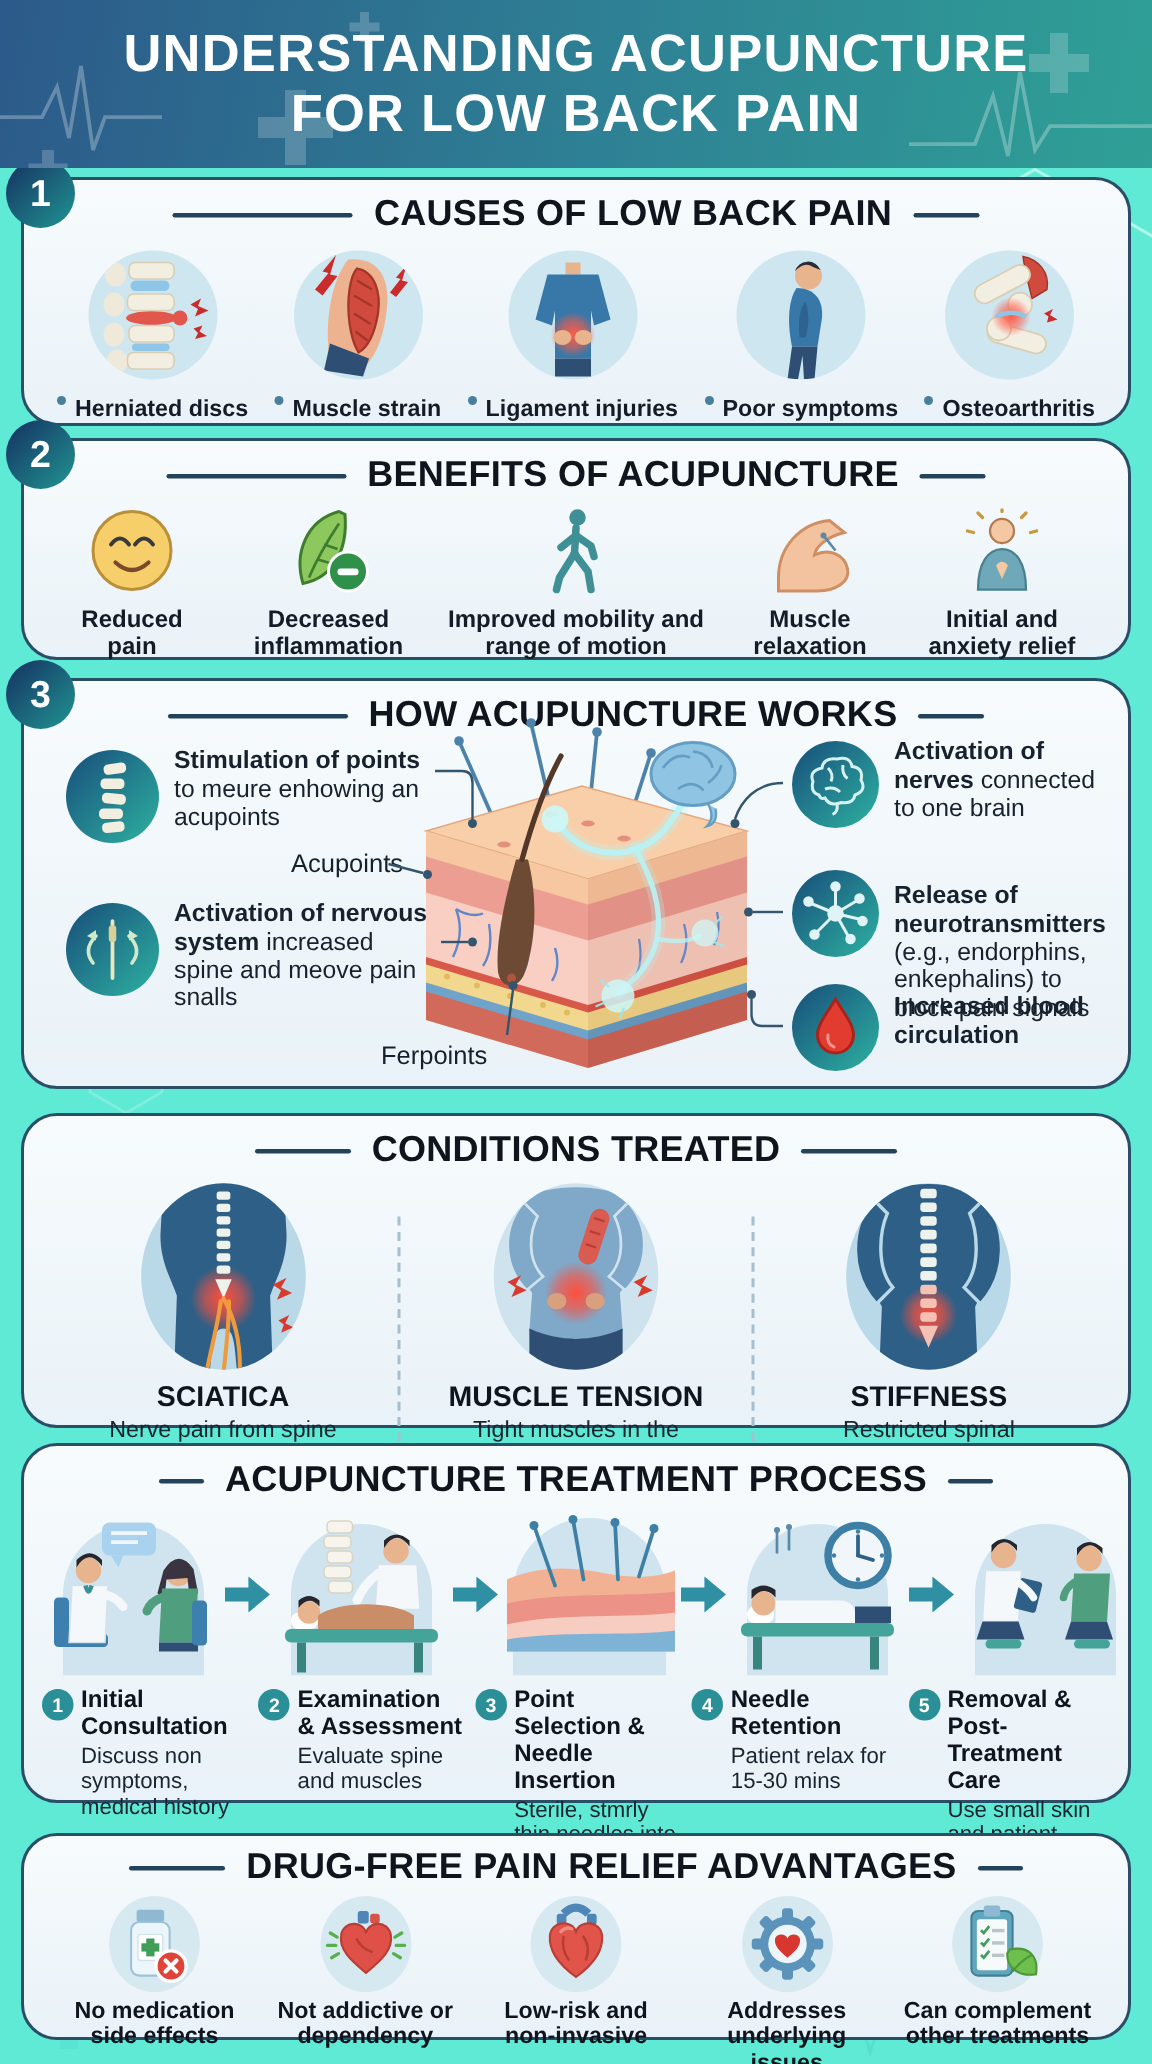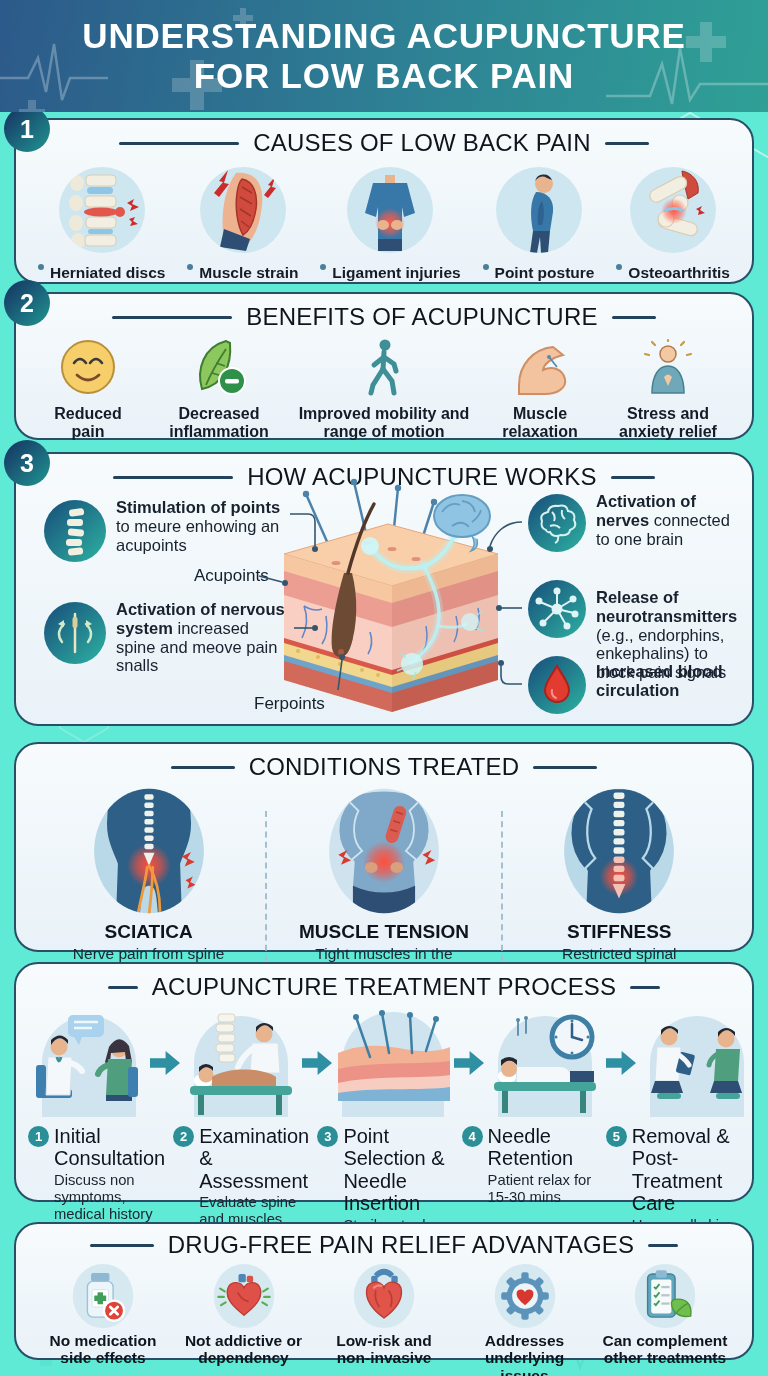--- a/index.html
+++ b/index.html
@@ -14,21 +14,21 @@
   .hdr-deco { position:absolute; inset:0; pointer-events:none; }
 
   
   .card { position:absolute; left:14px; width:740px;
     background:linear-gradient(180deg,#f7fbfd 0%,#e9f2f8 100%);
     border:2px solid #2b4e68; border-radius:24px; z-index:2; }
   .badge { position:absolute; left:-12px; top:-14px; width:46px; height:46px; border-radius:50%;
     background:linear-gradient(135deg,#173f68 15%,#1f8b8d 90%);
     color:#fff; font-size:25px; font-weight:800; display:flex; align-items:center; justify-content:center; z-index:4; }
   .sec-title { display:flex; align-items:center; justify-content:center; gap:14px; margin-top:9px;
-    font-weight:400; font-size:24px; letter-spacing:0.2px; color:#10151d;text-align:center; }
+    font-weight:700; font-size:24px; letter-spacing:0.2px; color:#10151d;text-align:center; }
   .sec-title .line { height:3px; background:#23425c; border-radius:2px; }
   .lw-l { width:120px; } .lw-r { width:44px; } .lw-m { width:64px; } .lw-s { width:30px; }
 
   
   .row5 { display:flex; justify-content:space-between; padding:10px 22px 0 22px; }
   .col { display:flex; flex-direction:column; align-items:center; }
   .cause-circle { width:86px; height:86px; border-radius:50%; background:#cde6f0; overflow:hidden; }
   .cause-cap { margin-top:11px; font-size:15.5px; font-weight:700; color:#131c27; white-space:nowrap; display:flex; align-items:flex-start; }
   .dot { width:6px; height:6px; border-radius:50%; background:#4a7f9b; margin-right:6px; flex:0 0 auto; }
   .ben-cap { margin-top:8px; font-size:16px; font-weight:700; color:#131c27; text-align:center; line-height:1.15; }
@@ -49,21 +49,21 @@
 
   
   .proc-tiles { display:flex; align-items:center; justify-content:space-between; padding:8px 12px 0 12px; }
   .tile { width:122px; height:108px; }
   .proc-arrow { width:30px; height:26px; background:#2f8fa3;
     clip-path:polygon(0 32%,52% 32%,52% 4%,100% 50%,52% 96%,52% 68%,0 68%); flex:0 0 auto; }
   .proc-caps { display:grid; grid-template-columns:repeat(5,1fr); gap:8px; padding:8px 10px 0 12px; }
   .step { display:flex; align-items:flex-start; }
   .step-badge { width:21px; height:21px; border-radius:50%; background:#2a8f96; color:#fff; font-size:13px; font-weight:800;
     display:flex; align-items:center; justify-content:center; margin:1px 5px 0 0; flex:0 0 auto; }
-  .step-name { font-size:20px; font-weight:400; color:#10151d; line-height:1.12; }
+  .step-name { font-size:16px; font-weight:700; color:#10151d; line-height:1.12; }
   .step-desc { font-size:14.8px; color:#1a2430; line-height:1.14; margin-top:2px; }
 
   
   .adv-row { display:flex; justify-content:space-between; padding:4px 18px 0 18px; }
   .adv-col { display:flex; flex-direction:column; align-items:center; width:138px; }
   .adv-cap { margin-top:3px; font-size:15.5px; font-weight:800; color:#10151d; text-align:center; line-height:1.12; }
 
   .bg-deco { position:absolute; inset:0; z-index:1; pointer-events:none; }
   svg { display:block; }
 </style>
@@ -193,21 +193,21 @@
           <svg width="86" height="86" viewBox="0 0 86 86">
             <circle cx="48" cy="17" r="9" fill="#e8b48d"></circle>
             <path d="M39 14 a9 9 0 0 1 17 -1 l-5 -2 q-6 -4 -12 3 z" fill="#2b2b33"></path>
             <path d="M40 25 C52 25 58 33 57 45 L54 64 L37 64 C34 50 34 34 40 25 Z" fill="#3878a8"></path>
             <path d="M46 34 C49 42 48 52 46 58 L42 58 C41 48 42 38 46 34 Z" fill="#2e6391"></path>
             <path d="M37 64 L54 64 L52 86 L45 86 L44 70 L41 86 L34 86 Z" fill="#2e4e74"></path>
           </svg>
         </div>
         <div class="cause-cap">
             <span class="dot"></span>
-            <span>Point posture</span>
+            <span>Poor symptoms</span>
           </div>
       </div>
 
       <div class="col">
         <div class="cause-circle">
           <svg width="86" height="86" viewBox="0 0 86 86">
             <defs>
                 <radialGradient id="rgB">
                   <stop offset="0%" stop-color="#ff5a46"></stop>
                   <stop offset="60%" stop-color="#ff5a46" stop-opacity="0.5"></stop>
@@ -298,21 +298,21 @@
         <span>
           <svg width="62" height="60" viewBox="0 0 62 60">
             <g stroke="#c79a3e" stroke-width="2.2" stroke-linecap="round">
               <path d="M31 4 v-1 M18 8 l-3 -3 M44 8 l3 -3 M12 18 l-4 -1 M50 18 l4 -1"></path>
             </g>
             <circle cx="31" cy="17" r="8" fill="#f3c8a2" stroke="#b07b4e" stroke-width="1.5"></circle>
             <path d="M15 56 C15 38 22 29 31 29 C40 29 47 38 47 56 Z" fill="#6fa8b8" stroke="#47808f" stroke-width="1.5"></path>
             <path d="M27 40 q4 -5 8 0 l-4 9 z" fill="#f3c8a2"></path>
           </svg>
         </span>
-        <div class="ben-cap" style="max-width:118px;">Stress and anxiety relief</div>
+        <div class="ben-cap" style="max-width:118px;">Initial and anxiety relief</div>
       </div>
     </div>
   </div>
 
   <div class="card" style="top:452px;height:274px;">
     <div class="badge">3</div>
     <div class="sec-title">
       <div class="line lw-l"></div>
       <span>HOW ACUPUNCTURE WORKS</span>
       <div class="line lw-r"></div>

